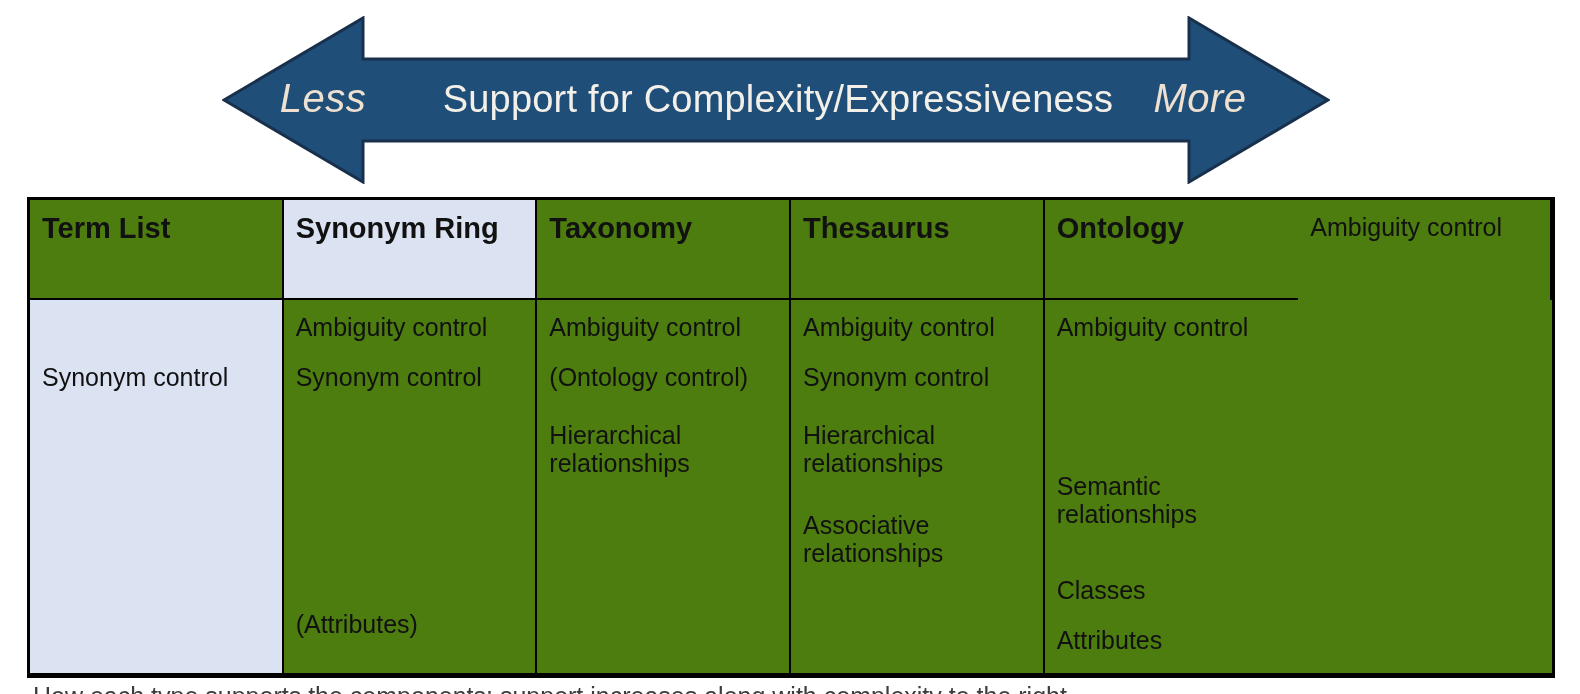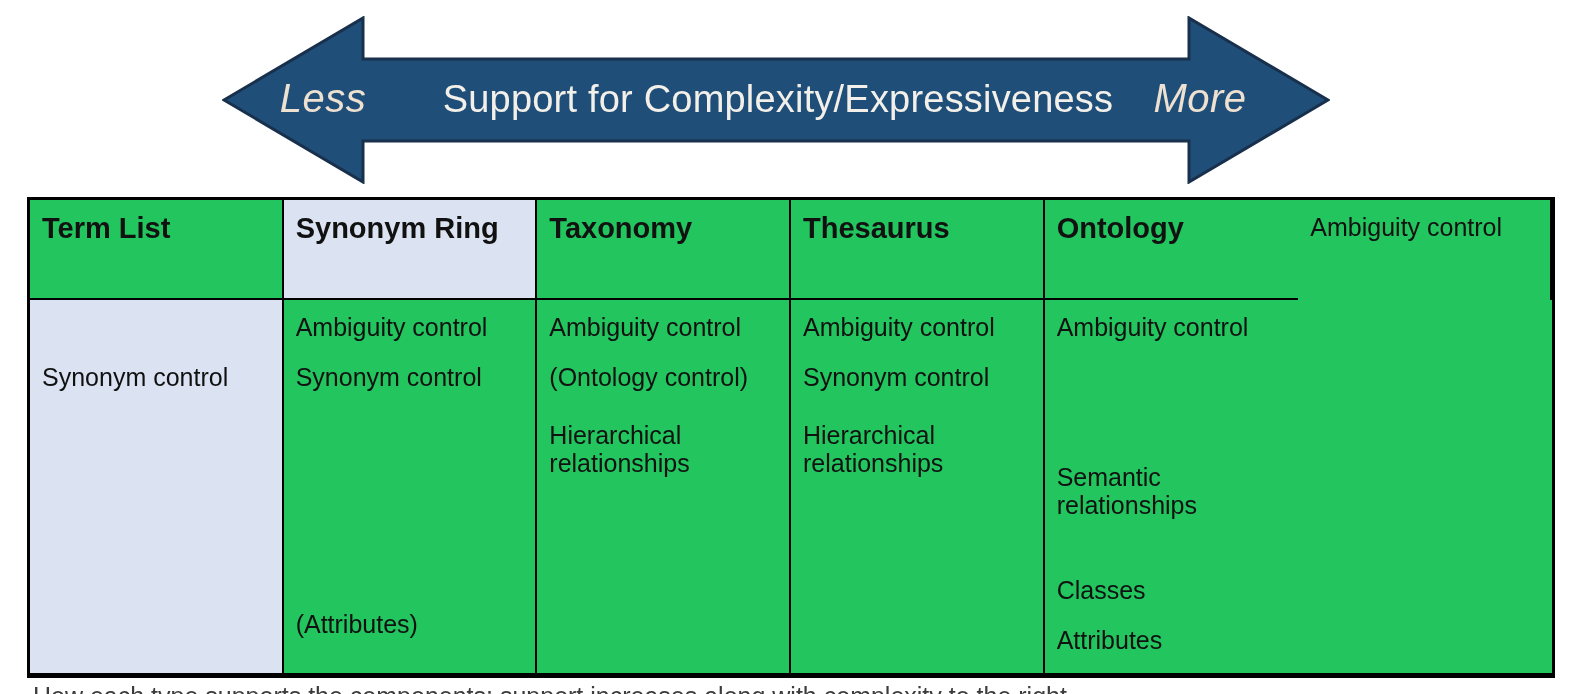--- a/index.html
+++ b/index.html
@@ -18,21 +18,21 @@
   .arrow-title{
     position:absolute;top:50%;transform:translate(-50%,-52%);
     font-size:38px;letter-spacing:.2px;white-space:nowrap;
   }
 
   
   .kos-table{
     position:absolute;left:27px;top:197px;width:1528px;height:481px;
     box-sizing:border-box;border:3px solid #000;border-bottom-width:5px;
     display:grid;grid-template-columns:repeat(6,1fr);grid-template-rows:100px 1fr;
-    background:#22c55e;
+    background:#4d7c0f;
   }
   .th{
     box-sizing:border-box;border-right:2px solid #000;border-bottom:2px solid #000;
     padding:12px 10px 0 12px;font-weight:bold;font-size:29px;white-space:nowrap;
     overflow:hidden;
   }
   .td{
     box-sizing:border-box;border-right:2px solid #000;position:relative;
     font-size:25px;line-height:28px;
   }
@@ -85,25 +85,26 @@
     <div class="td">
       <span class="cell-item" style="top:13px;">Ambiguity control</span>
       <span class="cell-item" style="top:63px;">(Ontology control)</span>
       <span class="cell-item" style="top:121px;">Hierarchical relationships</span>
     </div>
 
     <div class="td">
       <span class="cell-item" style="top:13px;">Ambiguity control</span>
       <span class="cell-item" style="top:63px;">Synonym control</span>
       <span class="cell-item" style="top:121px;">Hierarchical relationships</span>
+      <span class="cell-item" style="top:211px;">Associative relationships</span>
     </div>
 
     <div class="td last">
       <span class="cell-item" style="top:13px;">Ambiguity control</span>
-      <span class="cell-item" style="top:163px;">Semantic relationships</span>
+      <span class="cell-item" style="top:172px;">Semantic relationships</span>
       <span class="cell-item" style="top:276px;">Classes</span>
       <span class="cell-item" style="top:326px;">Attributes</span>
     </div>
   </div>
 
   <div class="cropped-caption">How each type supports the components; support increases along with complexity to the right</div>
 
 </div>
 
 </body></html>

